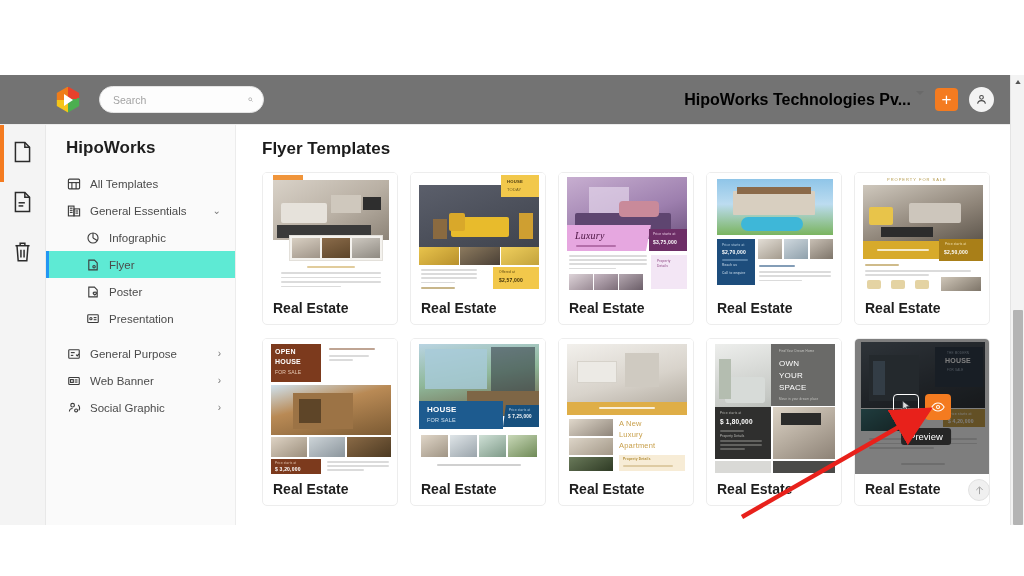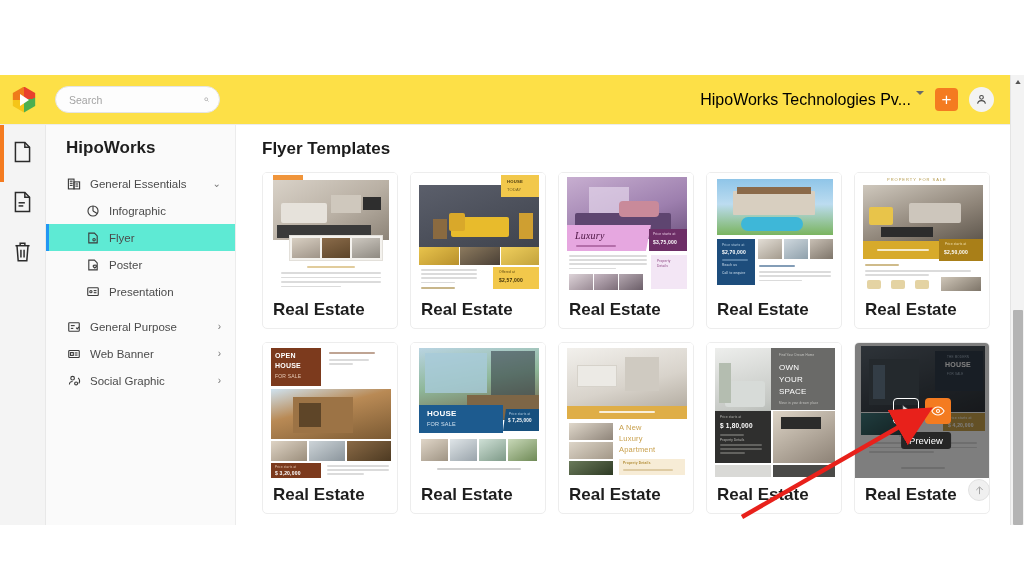--- a/index.html
+++ b/index.html
@@ -13,23 +13,23 @@
     position: absolute; left: 0; top: 75px;
     width: 1024px; height: 450px;
     background: #ffffff;
     overflow: hidden;
   }
 
   
   .topbar {
     position: absolute; left: 0; top: 0;
     width: 1010px; height: 50px;
-    background: #fde047;
+    background: #737373;
     border-bottom: 1px solid #ececec;
-    display: flex; align-items: center;
+    display: flex; align-items: center; padding-left: 44px;
   }
   .logo {
     position: relative;
     width: 26px; height: 26px; margin-left: 11px;
     flex: 0 0 auto;
   }
   .logo .hexwrap {
     width: 26px; height: 26px; position: relative; overflow: hidden;
     border-radius: 6px;
   }
@@ -67,21 +67,21 @@
     margin-left: auto; display: flex; align-items: center;
     padding-right: 16px; gap: 11px;
   }
   .chev-sm {
     width: 0; height: 0; margin-left: 5px;
     border-left: 4px solid transparent;
     border-right: 4px solid transparent;
     border-top: 4.5px solid #6a6a6a;
     display: inline-block; vertical-align: middle;
   }
-  .org-wrap { display: flex; cursor: pointer; }
+  .org-wrap { display: flex; cursor: pointer; font-weight: bold; }
   .plus-btn {
     width: 23px; height: 23px; border-radius: 4px;
     background: #f47b20; color: #fff;
     display: flex; align-items: center; justify-content: center;
     font-size: 17px; line-height: 1; font-weight: 300;
     cursor: pointer;
   }
   .avatar-btn {
     width: 25px; height: 25px; border-radius: 50%;
     background: #f3f3f3;
@@ -169,21 +169,21 @@
     position: relative;
     cursor: pointer;
   }
   .card .thumb {
     width: 100%; height: 120px;
     position: relative; overflow: hidden;
     background: #fff;
   }
   .card.row2 .thumb { height: 135px; }
   .card .caption {
-    font-size: 17px; font-weight: bold; color: #1e1e1e;
+    font-size: 14px; font-weight: bold; color: #1e1e1e;
     padding: 7px 0 8px 10px;
   }
 
   
   .card .overlay {
     position: absolute; left: 0; top: 0; right: 0; height: 135px;
     background: rgba(20,20,20,.55);
     display: flex; align-items: center; justify-content: center;
     gap: 6px;
   }
@@ -296,20 +296,31 @@
           <path d="M5 6l1.5 19h11L19 6"></path>
         <line x1="10" y1="11" x2="10" y2="21"></line>
           <line x1="14" y1="11" x2="14" y2="21"></line>
       </svg>
     </div>
   </div>
 
   <div class="sidebar">
     <div class="sidebar-title">HipoWorks</div>
     <div id="nav-list">
+        <div class="nav-item">
+          <span class="nav-ico">
+            <svg width="14" height="14" viewBox="0 0 20 20" stroke="#3b3b3b" stroke-width="1.6" fill="none">
+              <rect x="2" y="3" width="16" height="14" rx="1.5"></rect>
+              <line x1="2" y1="8" x2="18" y2="8"></line>
+              <line x1="7" y1="8" x2="7" y2="17"></line>
+              <line x1="13" y1="8" x2="13" y2="17"></line>
+            </svg>
+          </span>
+          <span>All Templates</span>
+        </div>
         <div class="nav-item">
           <span class="nav-ico">
             <svg width="14" height="14" viewBox="0 0 20 20" stroke="#3b3b3b" stroke-width="1.6" fill="none">
               <rect x="2" y="3" width="8" height="14"></rect>
               <rect x="10" y="7" width="8" height="10"></rect>
               <line x1="4" y1="6" x2="8" y2="6"></line>
               <line x1="4" y1="9" x2="8" y2="9"></line>
               <line x1="4" y1="12" x2="8" y2="12"></line>
               <line x1="12" y1="10" x2="16" y2="10"></line>
               <line x1="12" y1="13" x2="16" y2="13"></line>

